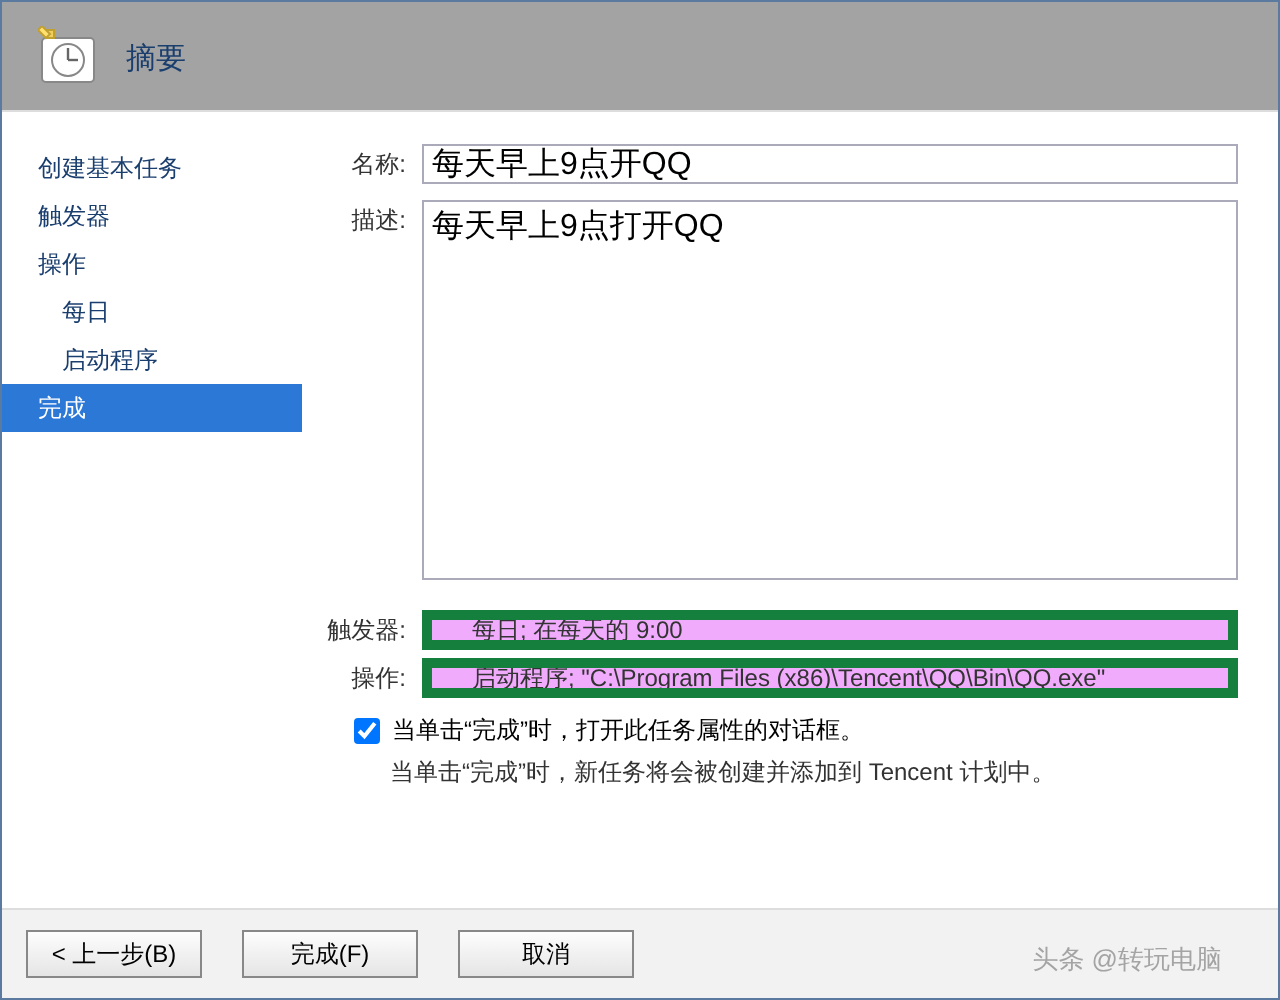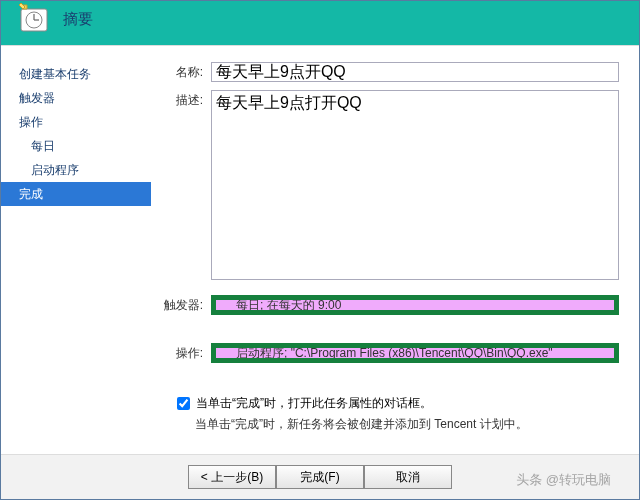--- a/index.html
+++ b/index.html
@@ -2,41 +2,41 @@
 <html><head>
 <meta charset="utf-8">
 <style>
 * { margin: 0; padding: 0; box-sizing: border-box; }
 body { font-family: "Microsoft YaHei", "Segoe UI", Tahoma, sans-serif; font-size: 12px; background: #fff; }
 .window { width: 640px; height: 500px; border: 1px solid #5a7aa0; background: #fff; position: relative; display: flex; flex-direction: column; }
 .titlebar { height: 28px; background: linear-gradient(to bottom, #f7f7f7 0%, #ebebeb 50%, #dddddd 51%, #e8e8e8 100%); border-bottom: 1px solid #bbb; display: flex; align-items: center; padding: 0 4px; }
 .titlebar-text { font-size: 12px; color: #333; margin-left: 4px; flex: 1; }
 .close-btn { width: 48px; height: 20px; background: linear-gradient(to bottom, #e67a6e 0%, #d44a3a 50%, #c73a2a 51%, #d44a3a 100%); border: 1px solid #a03020; border-radius: 0 0 3px 3px; color: #fff; display: flex; align-items: center; justify-content: center; font-size: 11px; margin-top: -8px; cursor: pointer; }
 .content { flex: 1; display: flex; flex-direction: column; background: #fff; }
-.header { padding: 2px 18px 10px 18px; display: flex; align-items: center; background: #14b8a6; border-bottom: 1px solid #ddd; }
+.header { padding: 12px 18px 10px 18px; display: flex; align-items: center; background: #a3a3a3; border-bottom: 1px solid #ddd; }
 .header-icon { width: 32px; height: 32px; margin-right: 12px; }
 .header-title { font-size: 15px; color: #1a3e6e; }
 .body { flex: 1; display: flex; }
 .sidebar { width: 150px; background: #fff; padding: 16px 0 0 0; }
 .sidebar-item { padding: 3px 8px 3px 18px; color: #1a3e6e; cursor: pointer; line-height: 18px; }
 .sidebar-item.sub { padding-left: 30px; }
 .sidebar-item.selected { background: #2b78d6; color: #fff; }
 .main { flex: 1; padding: 16px 20px 0 8px; display: flex; flex-direction: column; }
 .row { display: flex; margin-bottom: 8px; }
 .row-label { width: 52px; text-align: right; color: #333; padding-top: 2px; padding-right: 8px; }
 .row-value { flex: 1; }
 .text-input { width: 100%; border: 1px solid #aab; padding: 2px 4px; height: 20px; font-size: 16px; font-family: inherit; }
 .textarea { width: 100%; border: 1px solid #aab; padding: 2px 4px; height: 190px; font-size: 16px; font-family: inherit; resize: none; }
-.summary-row { display: flex; margin-bottom: 24px; margin-top: 4px; }
+.summary-row { display: flex; margin-bottom: 0; margin-top: 4px; }
 .summary-label { width: 52px; text-align: right; color: #333; padding-right: 8px; padding-top: 2px; }
 .summary-input { flex: 1; border: 5px solid #15803d; padding: 2px 20px; height: 20px; font-size: 12px; background: #f0abfc; color: #333; font-family: inherit; }
 .checkbox-row { margin: 8px 0 2px 18px; display: flex; align-items: center; }
 .checkbox-row input { margin-right: 6px; }
 .info-row { margin: 2px 0 0 36px; color: #333; }
-.footer { border-top: 1px solid #ddd; padding: 10px 12px; display: flex; justify-content: center; gap: 0; background: #f2f2f2; }
+.footer { border-top: 1px solid #ddd; padding: 10px 12px; display: flex; justify-content: flex-start; gap: 20px; background: #f2f2f2; }
 .btn { min-width: 88px; height: 24px; border: 1px solid #888; background: linear-gradient(to bottom, #fdfdfd, #e5e5e5); font-size: 12px; cursor: pointer; font-family: inherit; padding: 0 10px; }
 .watermark { position: absolute; right: 28px; bottom: 10px; color: rgba(100,100,100,0.55); font-size: 13px; pointer-events: none; }
 </style>
 </head>
 <body>
 
 <div class="window">
 
   <div class="content">
     <div class="header">

